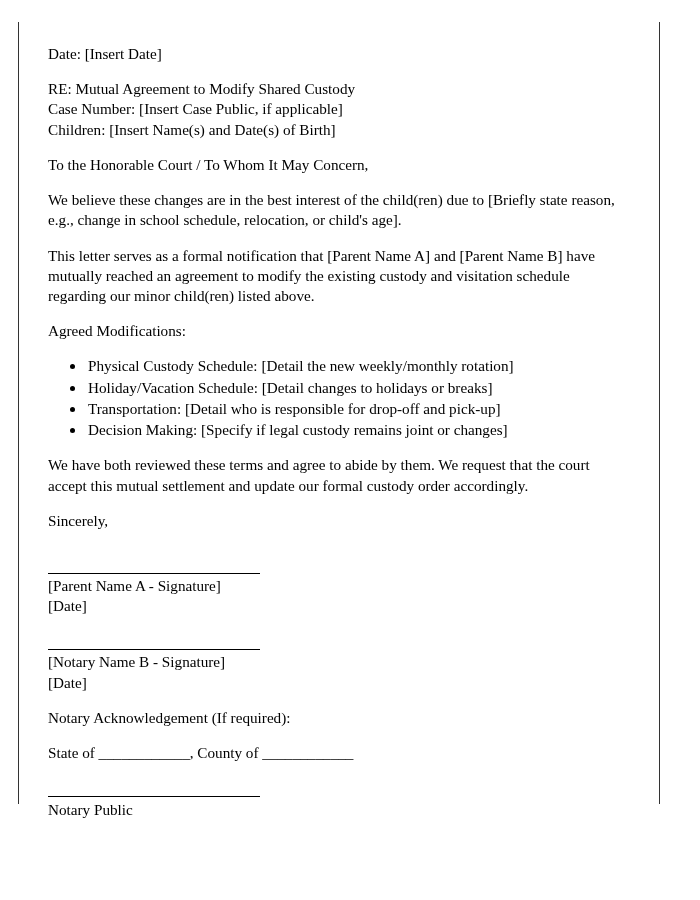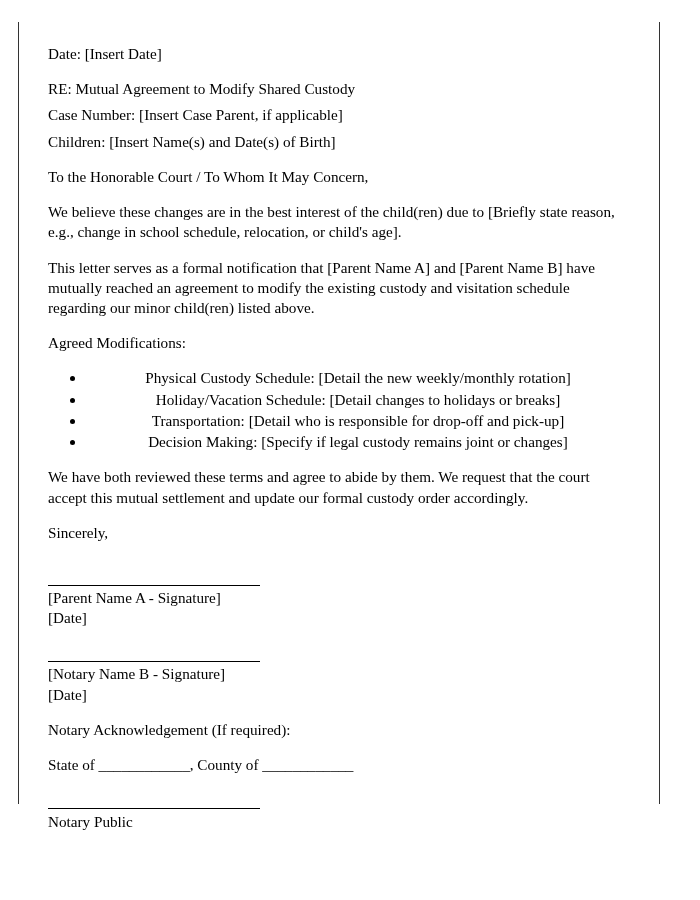--- a/index.html
+++ b/index.html
@@ -34,31 +34,29 @@
     line-height: 1.33;
   }
   .blk {
     margin-bottom: 15px;
   }
   b, .b {
     font-weight: normal;
   }
   .line-row {
     display: block;
-    margin-top: 6px;
   }
   ul.mods {
     margin: 0 0 15px 0;
     padding-left: 38px;
     list-style-type: disc;
   }
   ul.mods li {
     margin: 0 0 1px 0;
     padding-left: 2px;
-    text-align: center;
   }
   .sig-rule {
     width: 212px;
     border-bottom: 1.2px solid #000000;
     height: 1px;
     margin: 0 0 2px 0;
   }
   .sig-block {
     margin-bottom: 15px;
   }
@@ -92,21 +90,21 @@
     <span class="b">Date:</span>
     <span>[Insert Date]</span>
   </div>
 
   <div class="blk">
     <div class="line-row">
       <span class="b">RE: Mutual Agreement to Modify Shared Custody</span>
     </div>
     <div class="line-row">
       <span class="b">Case Number:</span>
-      <span>[Insert Case Parent, if applicable]</span>
+      <span>[Insert Case Public, if applicable]</span>
     </div>
     <div class="line-row">
       <span class="b">Children:</span>
       <span>[Insert Name(s) and Date(s) of Birth]</span>
     </div>
   </div>
 
   <div class="blk para">To the Honorable Court / To Whom It May Concern,</div>
 
   <div class="blk para">We believe these changes are in the best interest of the child(ren) due to [Briefly state reason, e.g., change in school schedule, relocation, or child's age].</div>

